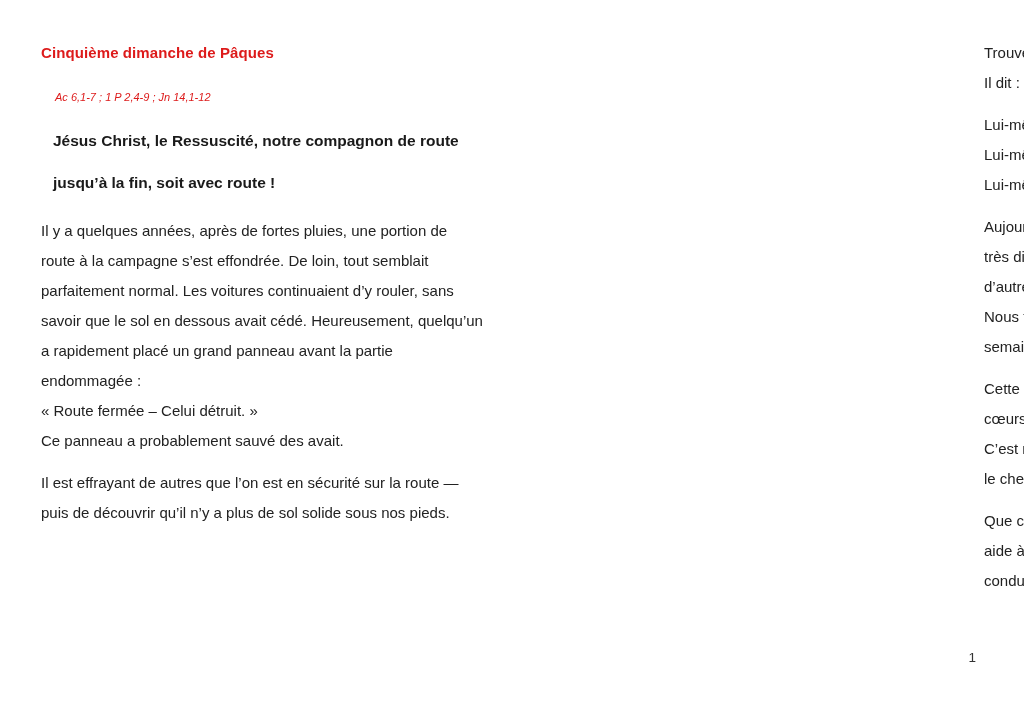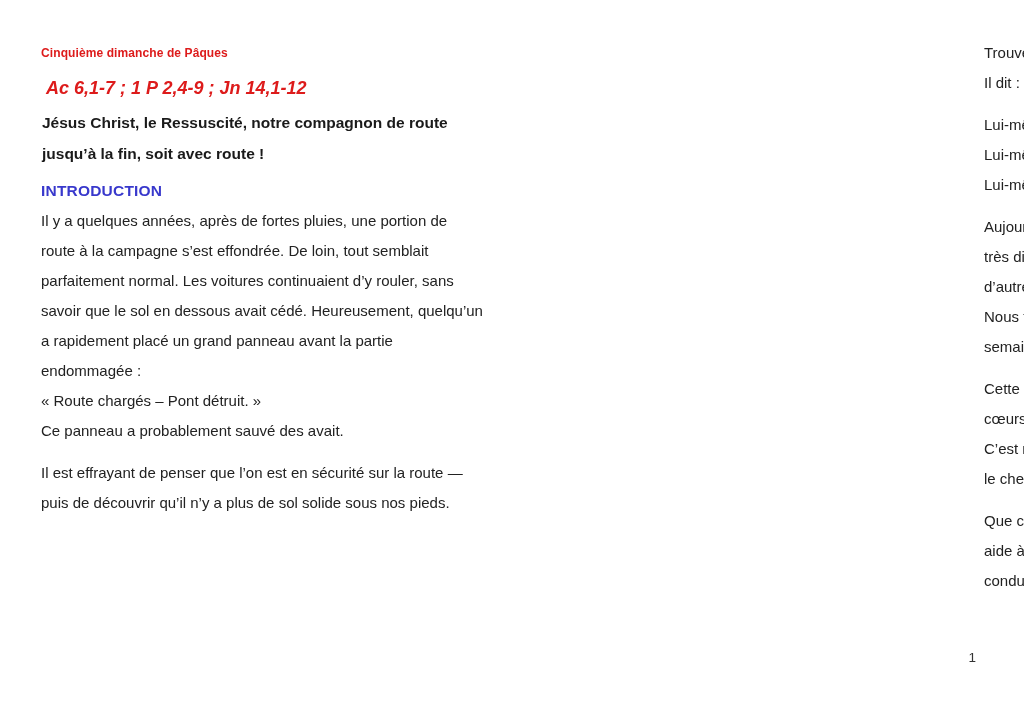--- a/index.html
+++ b/index.html
@@ -45,39 +45,39 @@
     padding-right: 30px;
   }
   
   .col-right-inner {
     width: 450px;
   }
 
   .heading-red {
     color: #dd1b1b;
     font-weight: bold;
-    font-size: 12px;
+    font-size: 15px;
     line-height: 30px;
     margin: 0;
     letter-spacing: 0.1px;
   }
   .heading-red-italic {
     color: #dd1b1b;
-    font-weight: bold;
+    font-weight: normal;
     font-style: italic;
-    font-size: 18px;
+    font-size: 11px;
     line-height: 30px;
-    margin: 5px;
+    margin: 14px;
   }
   .heading-bold {
     color: #1a1a1a;
     font-weight: bold;
     font-size: 15.5px;
     line-height: 30px;
-    margin: 1px;
+    margin: 12px;
   }
   .section-label {
     color: #3838cc;
     font-weight: bold;
     font-size: 15.5px;
     line-height: 30px;
     margin: 0;
     letter-spacing: 0.2px;
   }
   .body-p {
@@ -111,31 +111,30 @@
       <div class="heading-red">Cinquième dimanche de Pâques</div>
 
       <div class="heading-red-italic">Ac 6,1-7 ; 1 P 2,4-9 ; Jn 14,1-12</div>
 
       <div class="heading-bold">Jésus Christ, le Ressuscité, notre compagnon de route</div>
 
       <div class="heading-bold">jusqu’à la fin, soit avec route !</div>
 
       <div class="gap-xs"></div>
 
-      <div class="section-label">INTRODUCTION</div>
 
       <div class="body-p">Il y a quelques années, après de fortes pluies, une portion de route à la campagne s’est effondrée. De loin, tout semblait parfaitement normal. Les voitures continuaient d’y rouler, sans savoir que le sol en dessous avait cédé. Heureusement, quelqu’un a rapidement placé un grand panneau avant la partie endommagée :</div>
 
-      <div class="body-p">« Route chargés – Pont détruit. »</div>
+      <div class="body-p">« Route fermée – Celui détruit. »</div>
 
       <div class="body-p">Ce panneau a probablement sauvé des avait.</div>
 
       <div class="gap-sm"></div>
 
-      <div class="body-p">Il est effrayant de penser que l’on est en sécurité sur la route — puis de découvrir qu’il n’y a plus de sol solide sous nos pieds.</div>
+      <div class="body-p">Il est effrayant de autres que l’on est en sécurité sur la route — puis de découvrir qu’il n’y a plus de sol solide sous nos pieds.</div>
 
       <div class="gap-sm"></div>
 
 
     </div>
 
     <div class="col col-right">
       <div class="col-right-inner">
 
         <div class="body-p">Trouvez votre propre chemin. »</div>

